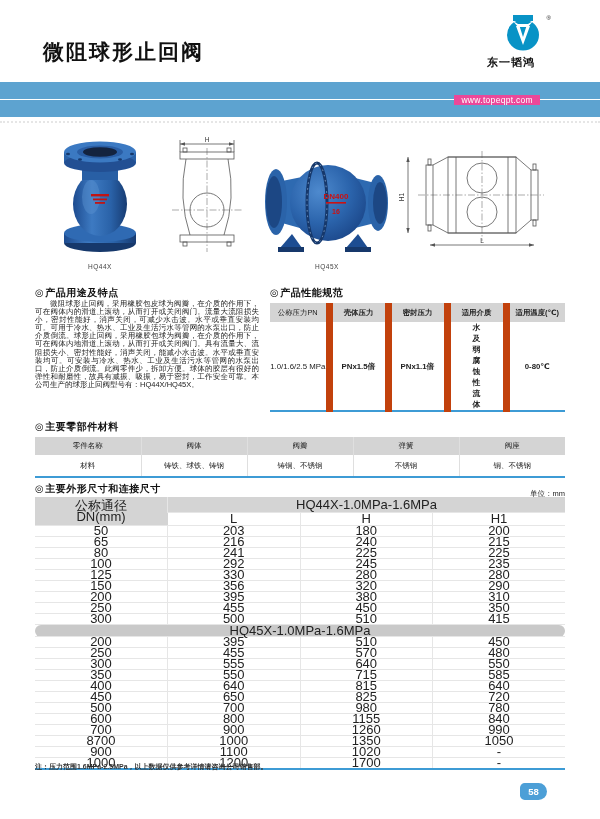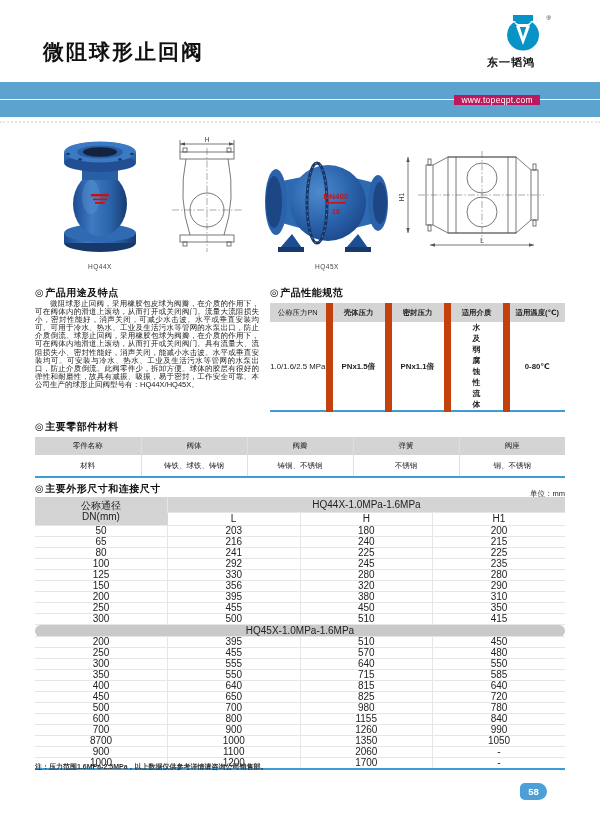--- a/index.html
+++ b/index.html
@@ -43,21 +43,21 @@
   .perf-table th{background:#D4D4D4;height:19px;}
   .perf-table td{height:60px;vertical-align:middle;font-size:7.8px;}
   .perf-table th+th,.perf-table td+td{border-left:7px solid #c2410c;font-weight:bold;}
 
   .mat-table{position:absolute;left:35px;top:437px;width:530px;font-size:7.5px;
              border-bottom:2px solid #3D9BD5;}
   .mat-table th{background:#D4D4D4;height:18px;}
   .mat-table td{height:21px;vertical-align:middle;}
   .mat-table th+th,.mat-table td+td{border-left:1px solid #DFDFDF;margin-top:44px;}
 
-  .dim-table{position:absolute;left:35px;top:497px;width:530px;font-size:10px;
+  .dim-table{position:absolute;left:35px;top:497px;width:530px;font-size:13px;
              border-bottom:2px solid #3D9BD5;}
   .dim-table th,.dim-table td{height:10px;line-height:10px;border-bottom:1px solid #E6E6E6;
              border-left:1px solid #E6E6E6;}
   .dim-table th:first-child,.dim-table td:first-child{border-left:none;}
   .dim-table .dn-cell{background:#D4D4D4;height:28px;line-height:11px;}
   .dim-table .grp-cell{background:#D4D4D4;height:15px;line-height:15px;}
   .dim-table .grp-row td{background:#C9C9C9;height:11px;line-height:11px;border-radius:6px;}
   .dim-table thead tr:nth-child(2) th{height:12px;line-height:12px;background:#fff;}
 
   .note{position:absolute;left:35px;top:762px;font-size:7px;font-weight:bold;color:#333;}
@@ -82,21 +82,21 @@
         <rect x="15" y="1" width="8" height="12" fill="#0893C6"></rect>
         <path d="M12 12 L19 31 L26 12 L22.5 12 L19 23 L15.5 12 Z" fill="#fff"></path>
         <path d="M9 7 L14 13 L24 13 L29 7 L24 10 L14 10 Z" fill="#fff"></path>
       </svg>
     </div>
     <div class="logo-reg">®</div>
     <div class="logo-name">东一韬鸿</div>
   </div>
 
   <div class="banner" style="background:#5DA3D0;">
-    <span class="banner-url" style="background:#be185d;">www.topeqpt.com</span>
+    <span class="banner-url" style="background:#ec4899;">www.topeqpt.com</span>
   </div>
   <div class="dotted"></div>
 
   <div class="fig" style="left:60px;top:137px;">
     <svg width="80" height="120" viewBox="0 0 80 120">
       <defs>
         <linearGradient id="bodyGrad" x1="0" y1="0" x2="1" y2="0">
           <stop offset="0" stop-color="#1d4b8f"></stop>
             <stop offset="0.35" stop-color="#3d7ac2"></stop>
           <stop offset="0.7" stop-color="#2a62a8"></stop>
@@ -397,21 +397,21 @@
         </tr>
         <tr>
           <td>8700</td>
           <td>1000</td>
           <td>1350</td>
           <td>1050</td>
         </tr>
         <tr>
           <td>900</td>
           <td>1100</td>
-          <td>2060</td>
+          <td>1020</td>
           <td>-</td>
         </tr>
         <tr>
           <td>1000</td>
           <td>1200</td>
           <td>1700</td>
           <td>-</td>
         </tr>
       </tbody>
   </table>

